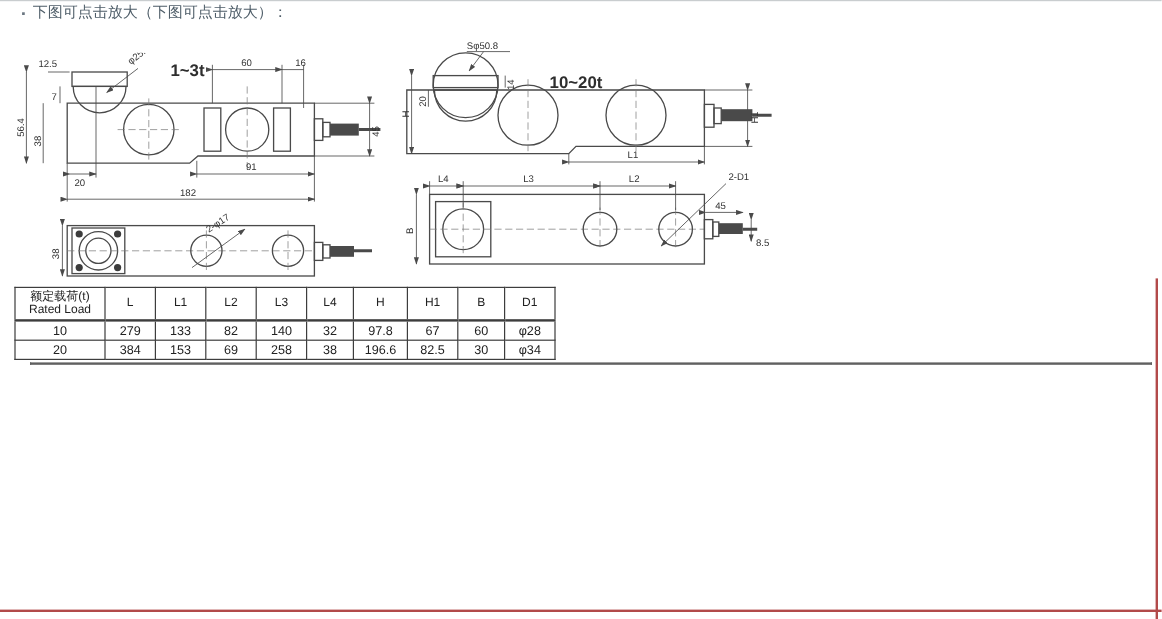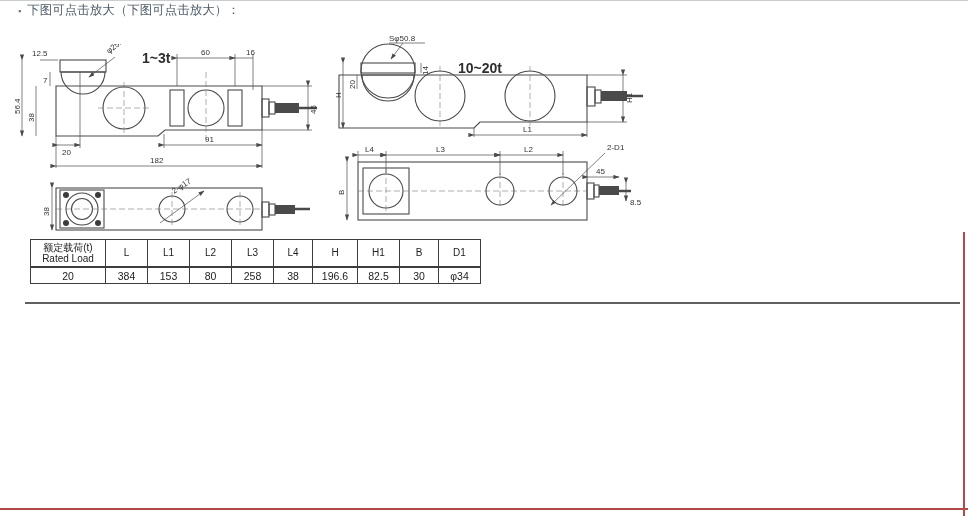--- a/index.html
+++ b/index.html
@@ -11,21 +11,21 @@
   .hdr{position:absolute;left:18px;top:2px;font-size:12.5px;color:#4e5d68;display:flex;align-items:center;gap:6px;}
   .hdr .bullet{font-size:9px;color:#6a7680;}
   .dtitle{position:absolute;font-size:14px;font-weight:bold;color:#2e2e2e;}
   .t13{left:142px;top:26px;margin-top:24px;}
   .t1020{left:458px;top:18px;margin-top:42px;}
   svg text{fill:#333;font-size:8px;font-family:"Liberation Sans",sans-serif;}
   svg .o{stroke:#4a4a4a;fill:none;stroke-width:1.1;}
   svg .d{stroke:#4a4a4a;fill:none;stroke-width:0.7;}
   svg .c{stroke:#7a7a7a;fill:none;stroke-width:0.6;stroke-dasharray:6 3;}
   
-  .dimtab{position:absolute;left:30px;top:239px;border-collapse:collapse;table-layout:fixed;background:#fff;}
+  .dimtab{position:absolute;left:12px;top:239px;border-collapse:collapse;table-layout:fixed;background:#fff;}
   .dimtab th,.dimtab td{border:1px solid #3d3d3d;text-align:center;padding:0;
       font-size:10.5px;color:#222;font-weight:normal;}
   .dimtab th{height:26px;font-size:10px;line-height:1.15;border-bottom:2px solid #3d3d3d;}
   .dimtab td{height:15px;}
   
   .spec{position:absolute;left:25px;top:302px;width:933px;
         border-left:1px solid #606060;border-right:1px solid #606060;border-bottom:2px solid #606060;}
 </style>
 </head>
 <body>
@@ -206,24 +206,36 @@
         <th style="width: 41px;">L1</th>
         <th style="width: 41px;">L2</th>
         <th style="width: 41px;">L3</th>
         <th style="width: 38px;">L4</th>
         <th style="width: 44px;">H</th>
         <th style="width: 41px;">H1</th>
         <th style="width: 38px;">B</th>
         <th style="width: 41px;">D1</th>
       </tr>
       <tr>
+        <td>10</td>
+        <td>279</td>
+        <td>133</td>
+        <td>82</td>
+        <td>140</td>
+        <td>32</td>
+        <td>97.8</td>
+        <td>67</td>
+        <td>60</td>
+        <td>φ28</td>
+      </tr>
+      <tr>
         <td>20</td>
         <td>384</td>
         <td>153</td>
-        <td>80</td>
+        <td>69</td>
         <td>258</td>
         <td>38</td>
         <td>196.6</td>
         <td>82.5</td>
         <td>30</td>
         <td>φ34</td>
       </tr>
     </tbody>
 </table>
 

